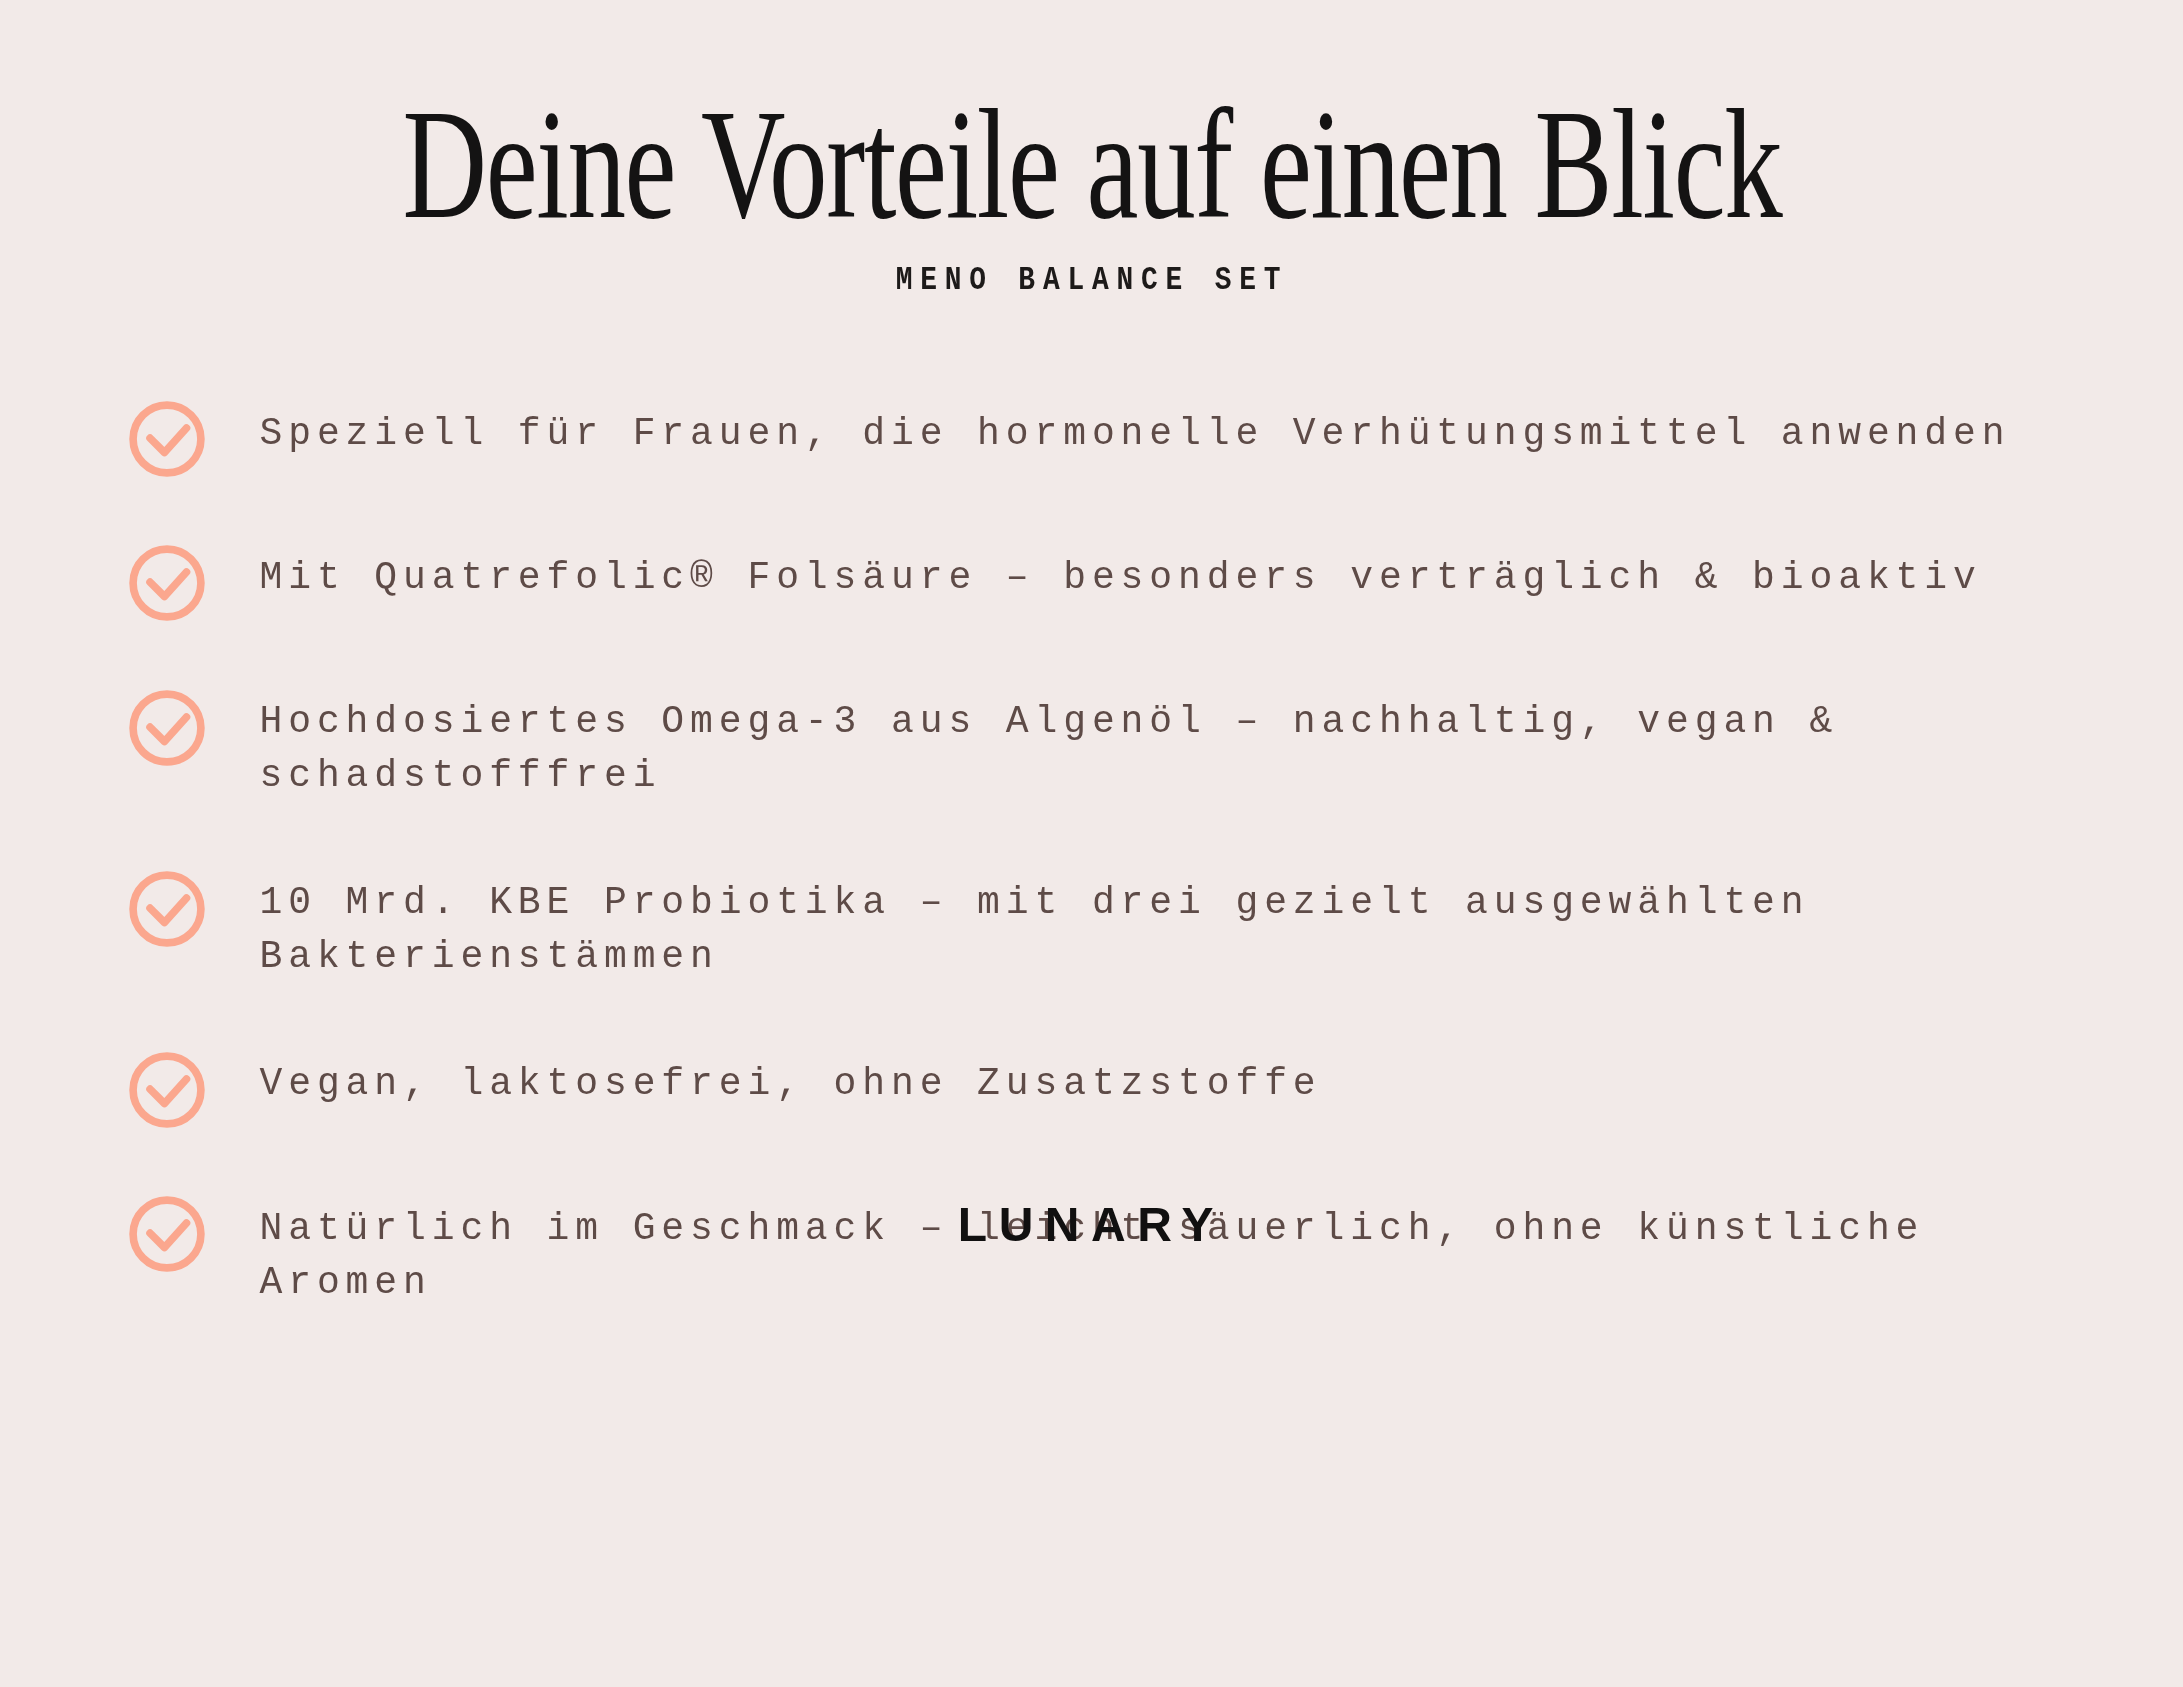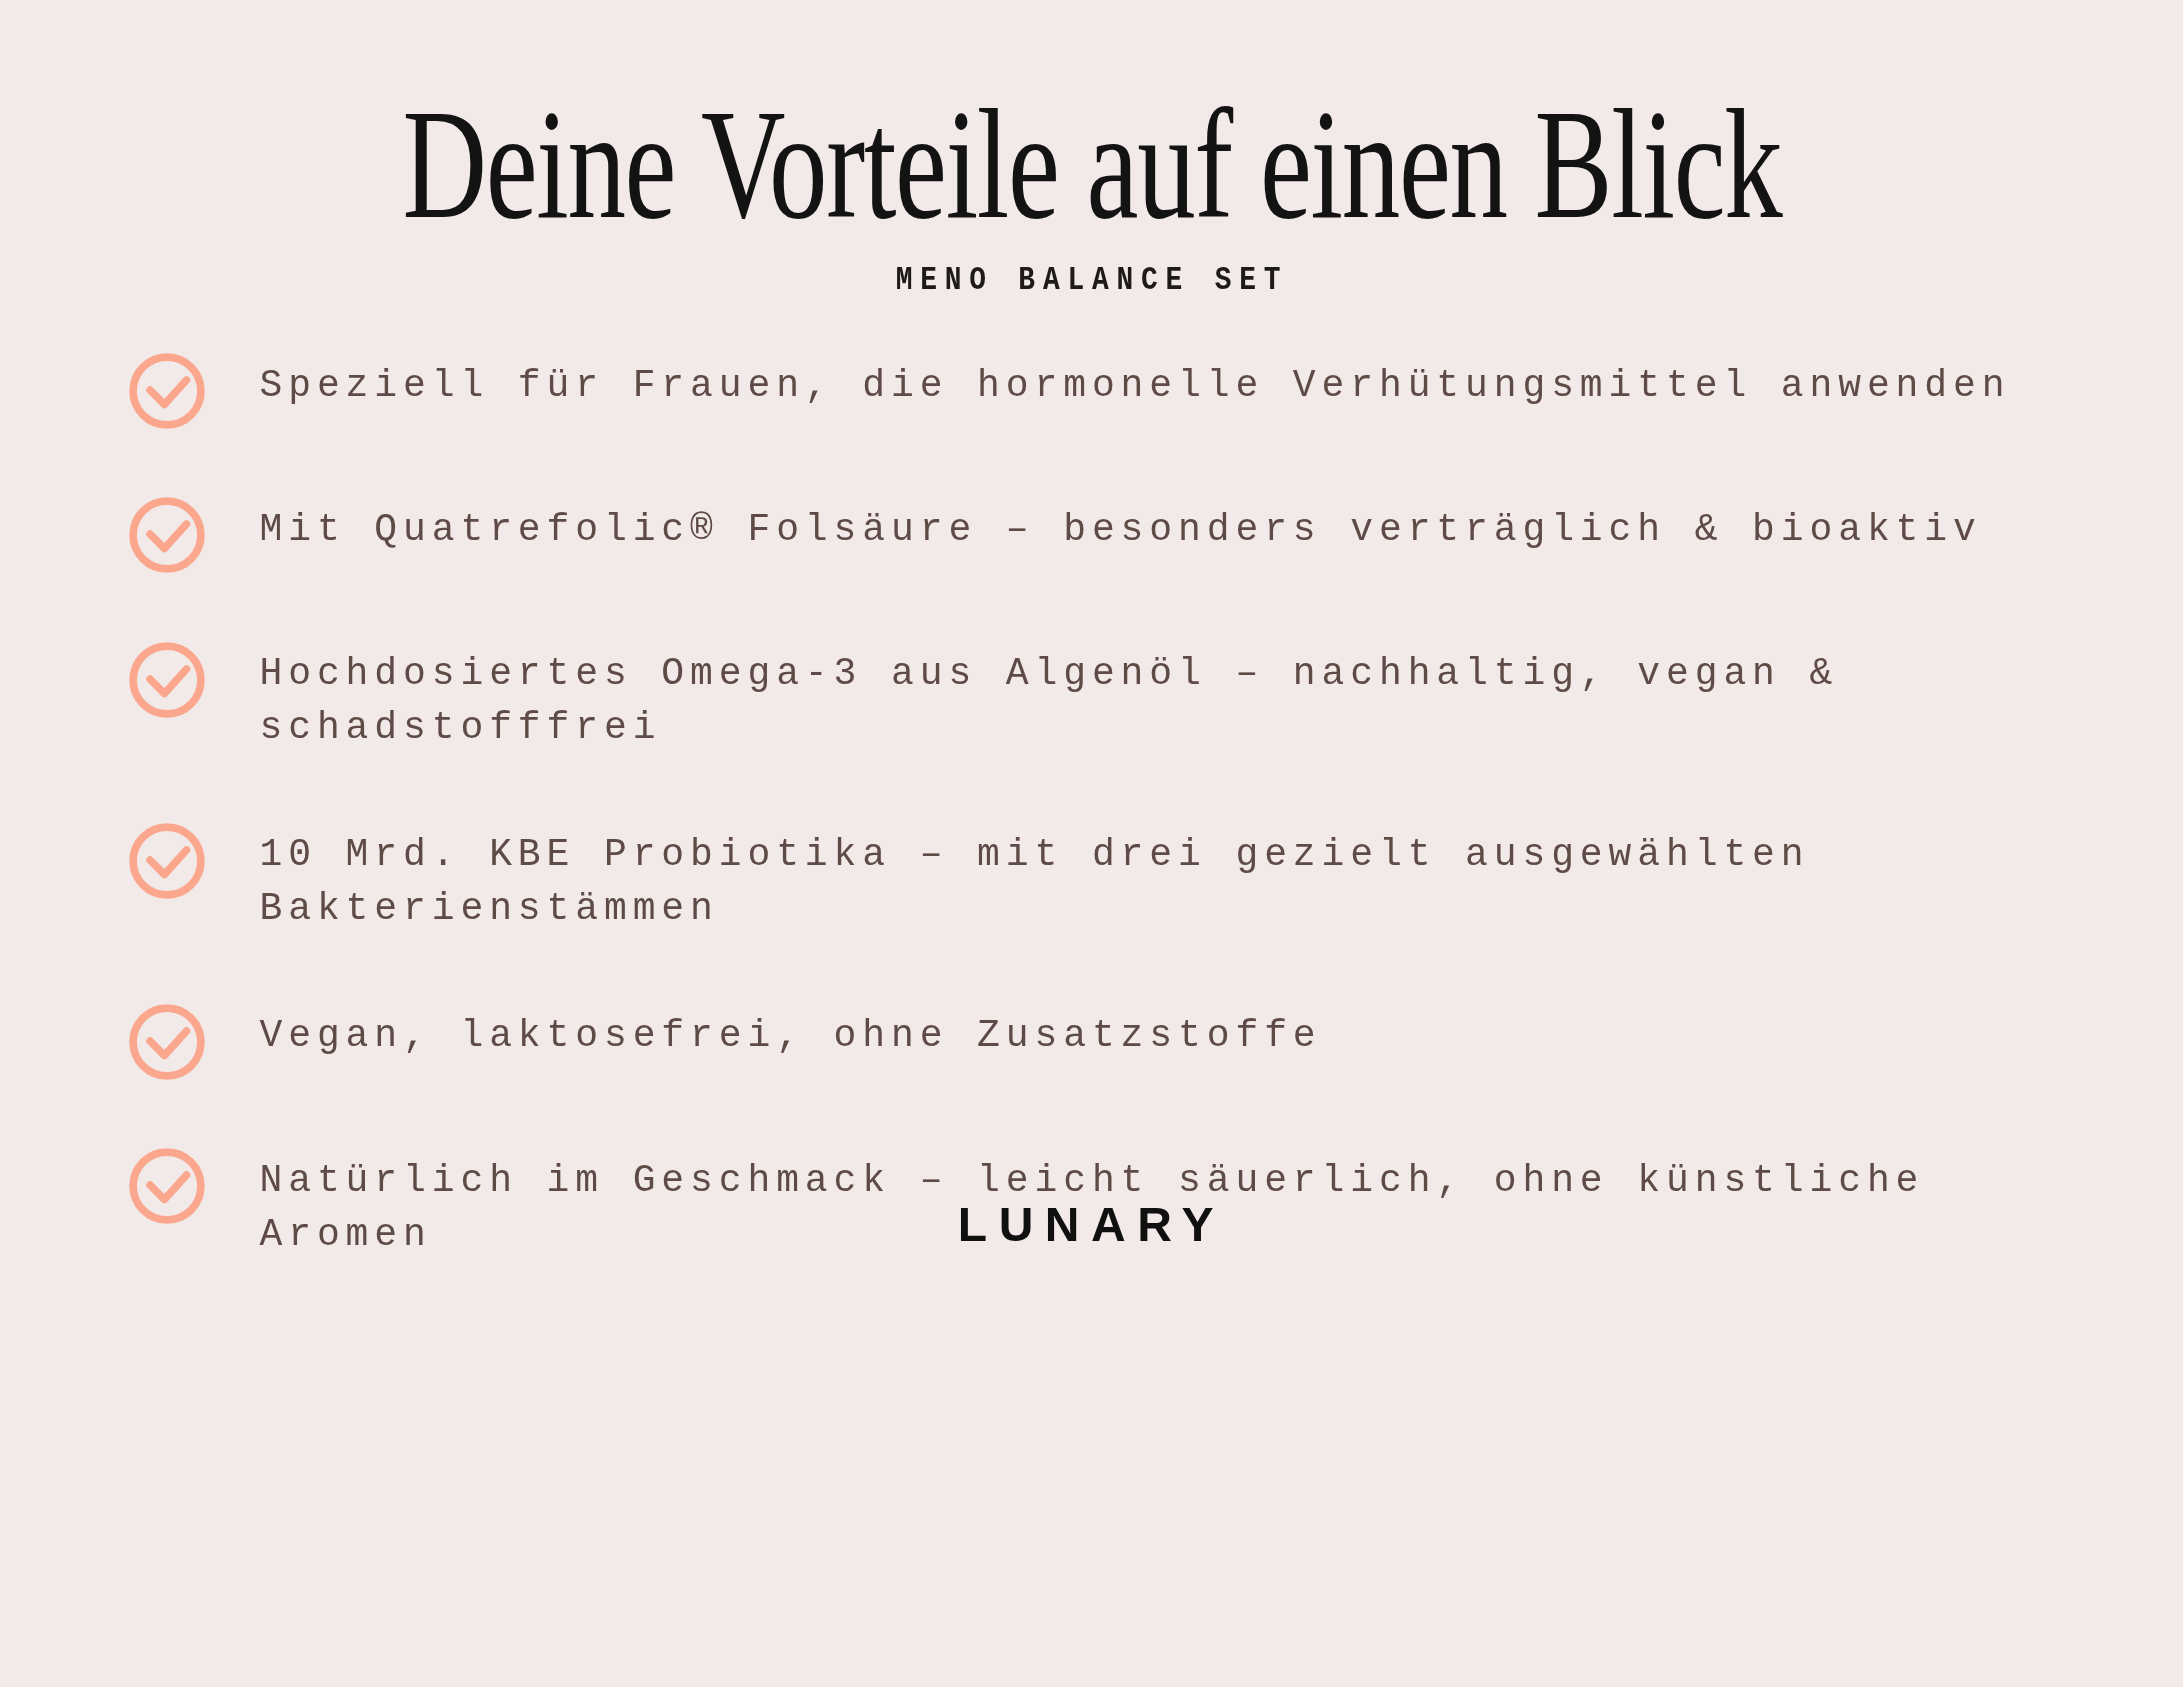--- a/index.html
+++ b/index.html
@@ -39,21 +39,21 @@
     margin-top: 22px;
     font-family: "Liberation Mono", "DejaVu Sans Mono", monospace;
     font-size: 34px;
     font-weight: 700;
     letter-spacing: 0.28em;
     color: #1d1a19;
     transform: scale(0.82, 1.0);
     transform-origin: 50% 50%;
   }
   .benefits {
-    margin-top: 60px;
+    margin-top: 108px;
     width: 1966px;
     margin-left: 38px;
     display: flex;
     flex-direction: column;
     gap: 73px;
     list-style: none;
   }
   .benefit-row {
     display: flex;
     align-items: flex-start;

